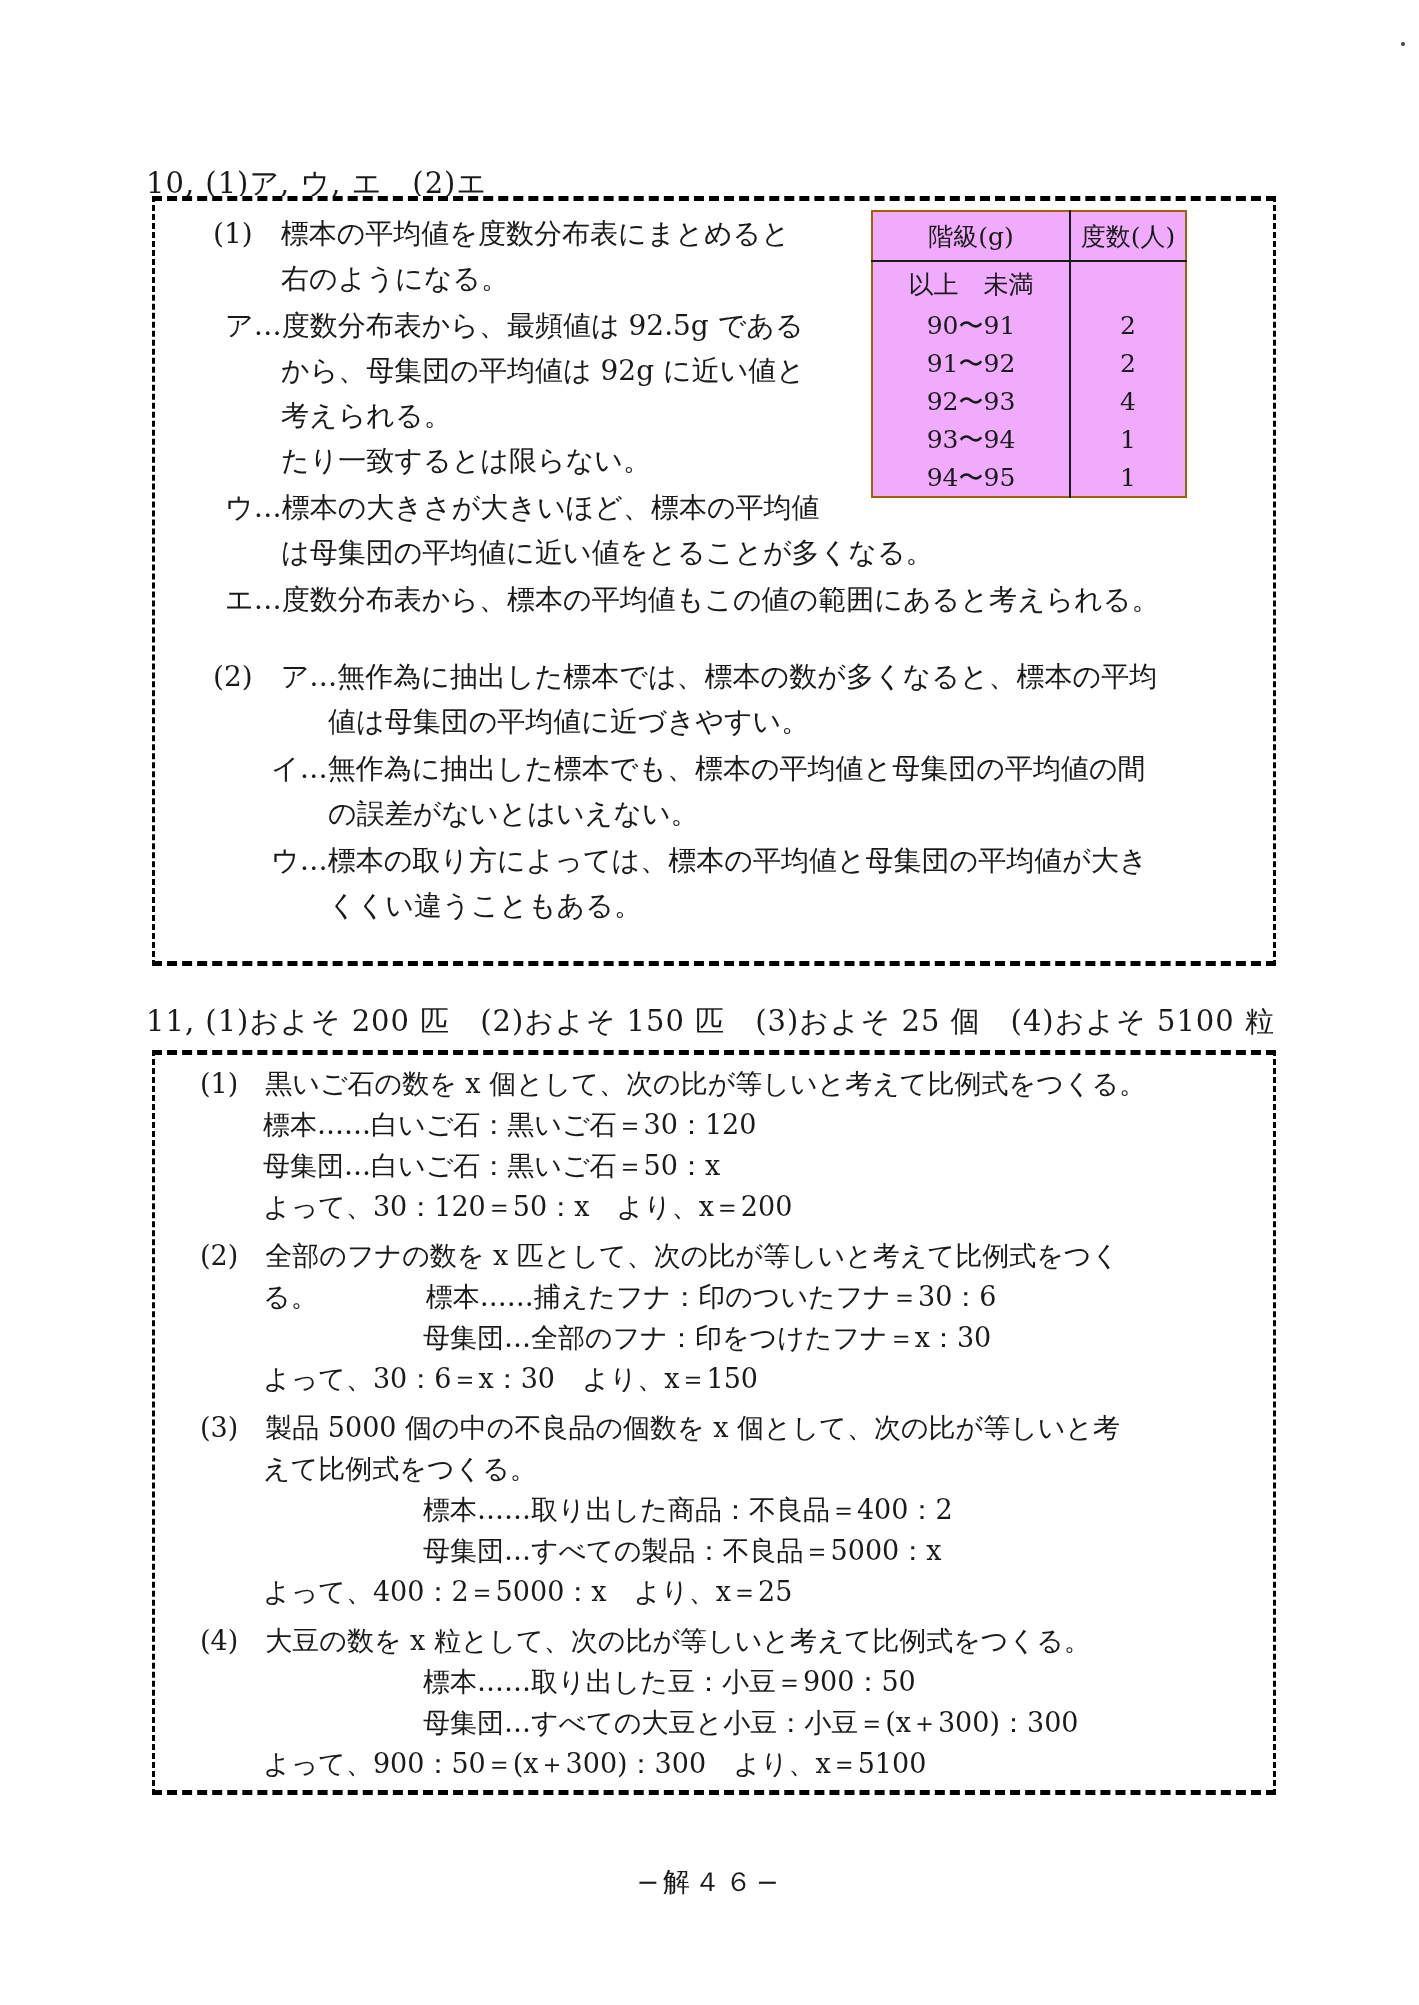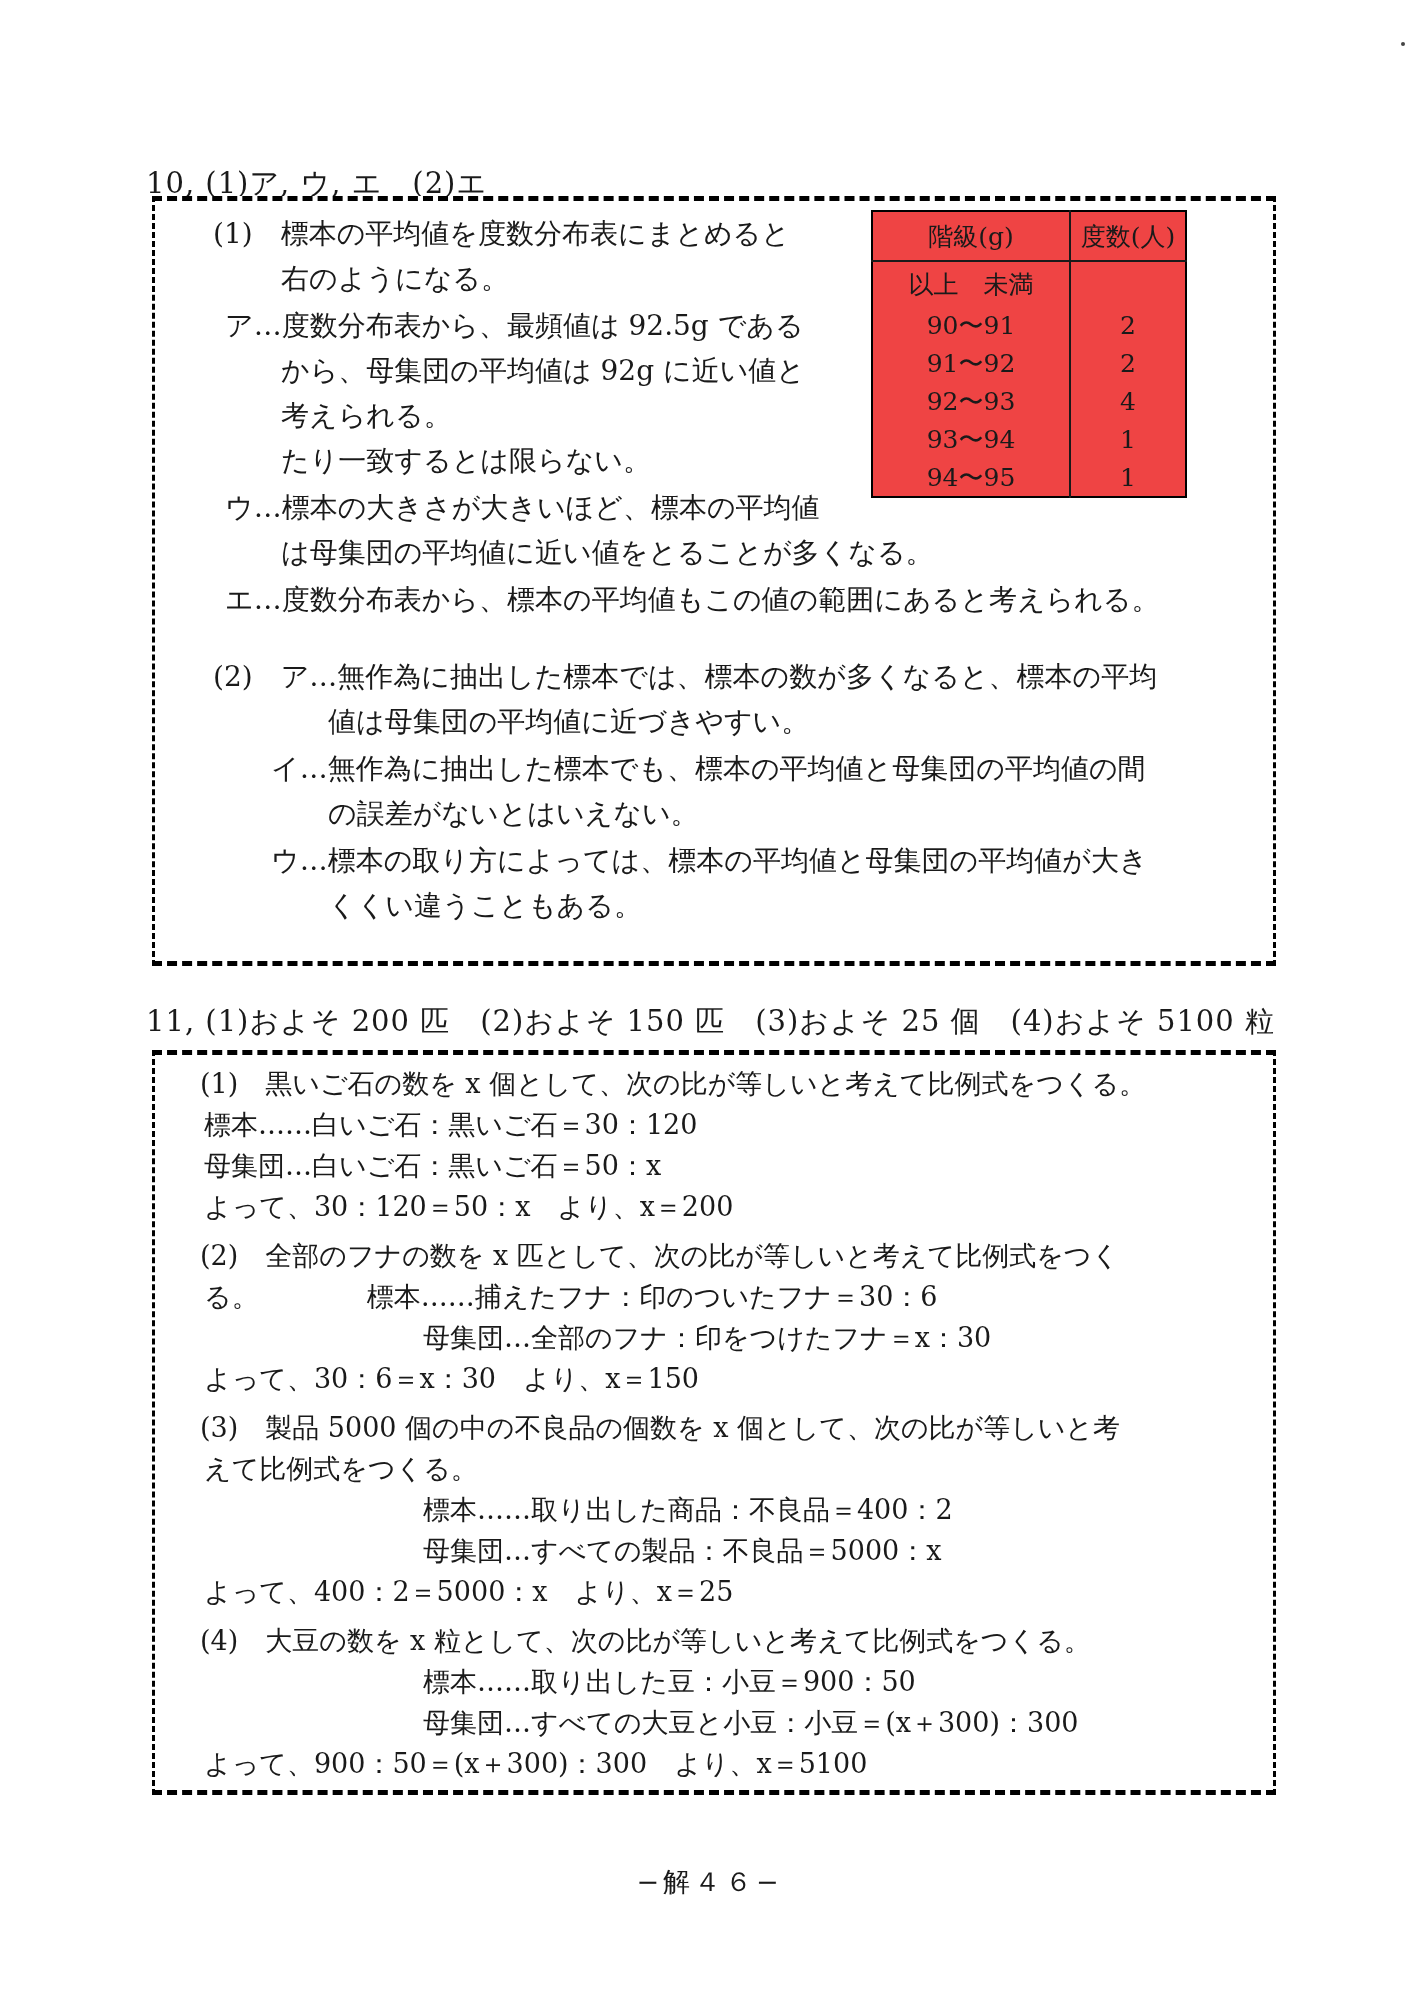--- a/index.html
+++ b/index.html
@@ -35,31 +35,31 @@
   .line{white-space:nowrap;font-size:28px;line-height:45px;}
   .box11 .line{font-size:27px;line-height:41px;}
   
   .b10-a{margin-left:58px;}
   .b10-k{margin-left:70px;}
   .b10-b{margin-left:126px;}
   .b10-k2{margin-left:116px;}
   .b10-c2{margin-left:173px;}
   
   .b11-a{margin-left:45px;}
-  .b11-s{margin-left:49px;}
+  .b11-s{margin-left:108px;}
   .b11-d{margin-left:268px;}
   .gap6{margin-top:2px;}
   .gap8{margin-top:8px;}
   .gap16{margin-top:32px;}
   
   .table-wrap{position:absolute;left:716px;top:9px;}
   .freq-table{
     border-collapse:collapse;
-    border:2px solid #000000;
-    background:#ef4444;
+    border:2px solid #a16207;
+    background:#f0abfc;
   }
   .freq-table th,.freq-table td{
     font-weight:normal;
     text-align:center;
     font-size:25px;
     padding:0;
   }
   .freq-table th{border-bottom:2px solid #1a1a1a;height:48px;}
   .freq-table .c1{width:196px;}
   .freq-table .c2{width:114px;border-left:2px solid #1a1a1a;}

